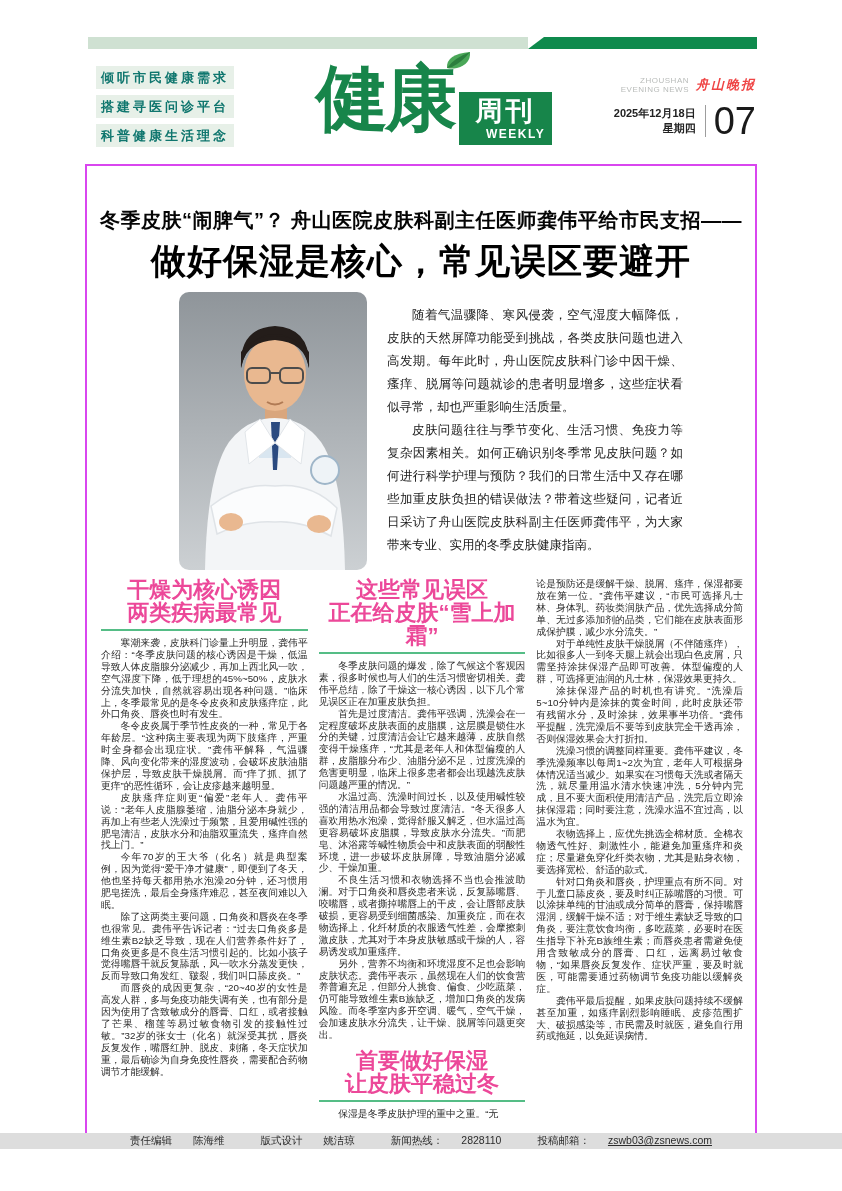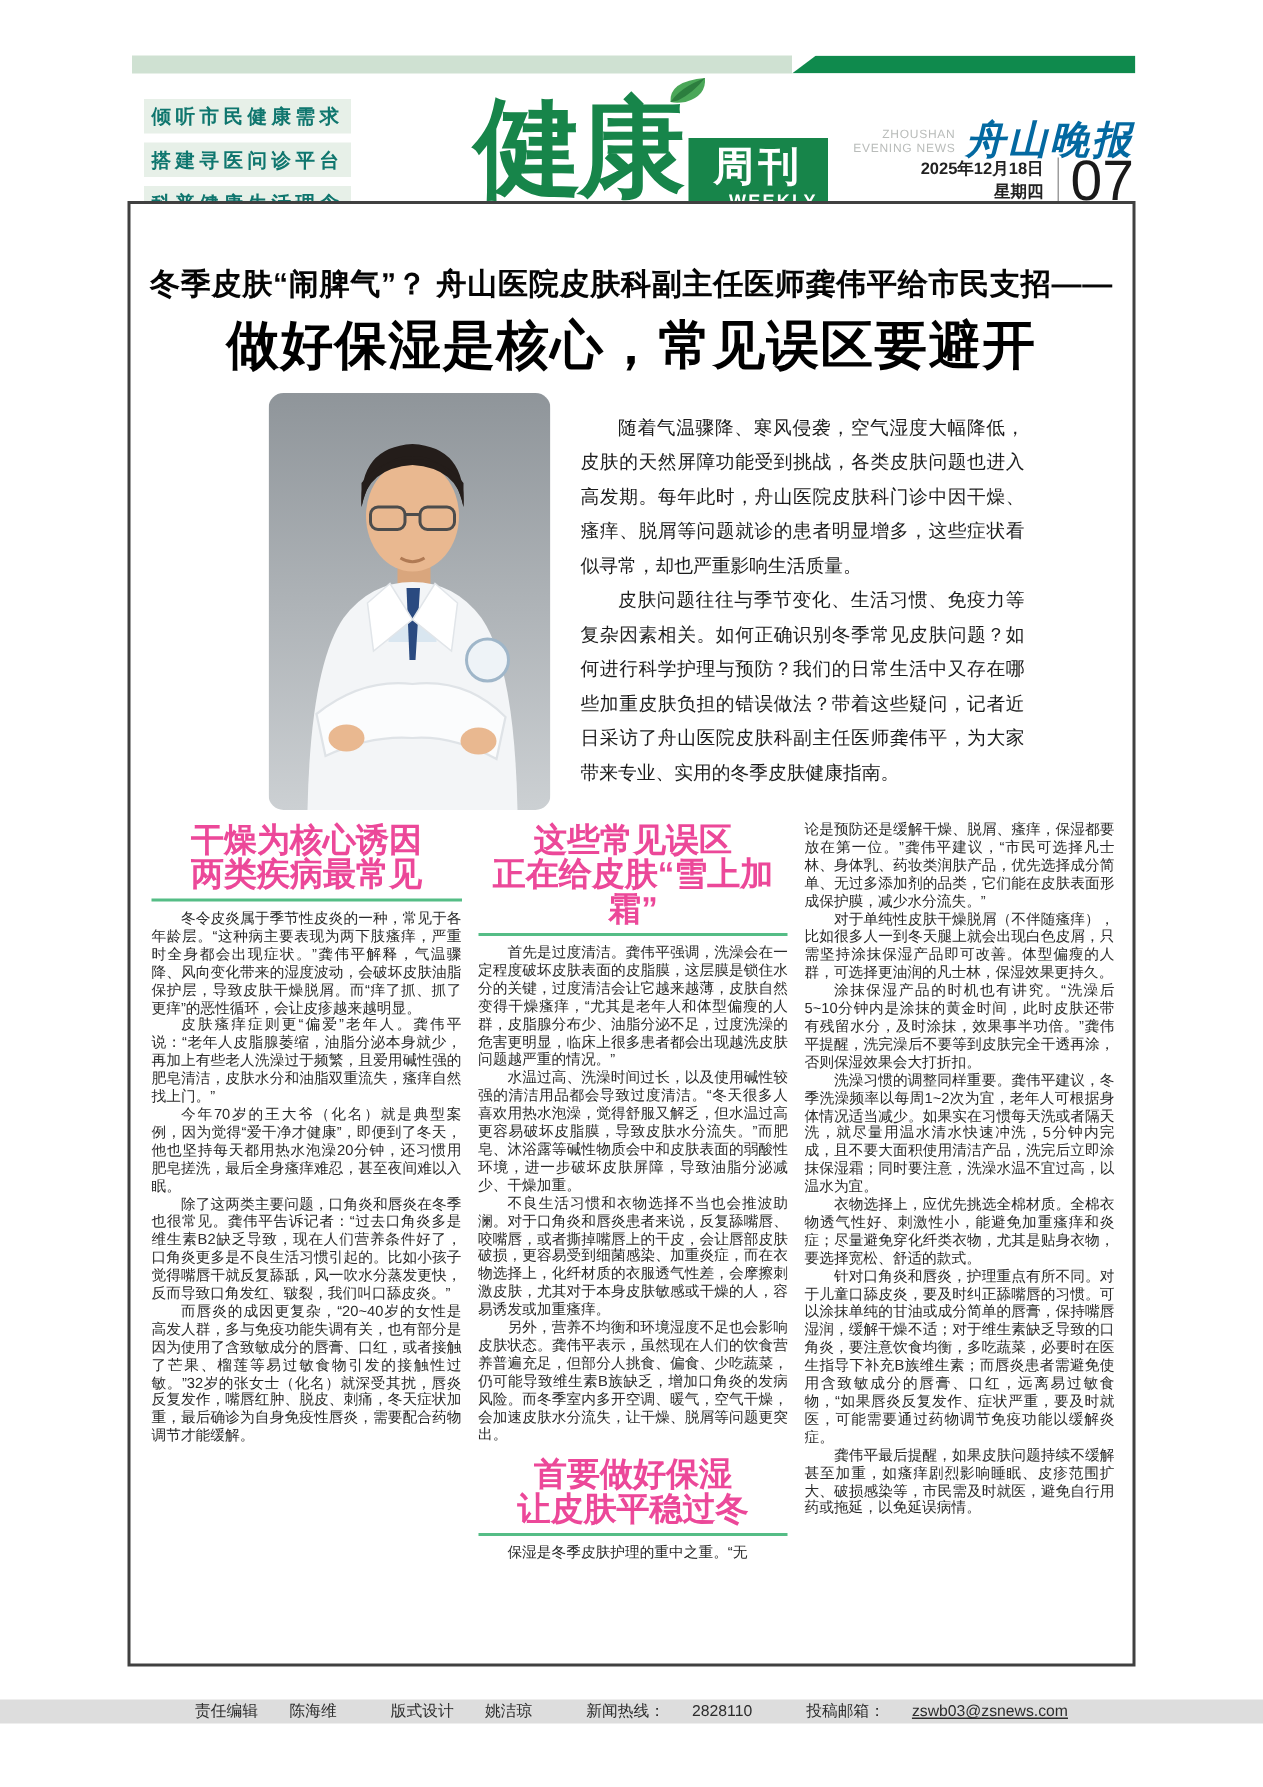--- a/index.html
+++ b/index.html
@@ -22,29 +22,29 @@
   .masthead-title { font-family:"DejaVu Serif","Liberation Serif",serif; font-weight:900;
                     font-size:72px; line-height:80px; color:#17854a; letter-spacing:-3px; }
   .weekly-badge { margin-left:5px; margin-top:34px; background:#17854a; color:#fff; text-align:center;
                   padding:3px 7px 4px; }
   .weekly-badge .cn { font-size:27px; font-weight:800; letter-spacing:3px; line-height:32px; }
   .weekly-badge .en { font-size:12px; font-weight:700; letter-spacing:1.5px; line-height:14px;margin-left:20px; }
   .leaf { position:absolute; left:128px; top:-8px; }
   
   .brand { position:absolute; right:86px; top:76px; display:flex; align-items:center; gap:7px; }
   .brand-en { color:#b9bcba; font-size:8px; line-height:9px; text-align:right; letter-spacing:.5px; }
-  .brand-cn { color:#0369a1; font-size:26px; font-weight:800; font-style:italic;
+  .brand-cn { color:#ef4444; font-size:13px; font-weight:800; font-style:italic;
               font-family:Liberation Mono, monospace; letter-spacing:2px; }
   .date-block { position:absolute; right:86px; top:102px; display:flex; align-items:center; }
   .date-text { text-align:right; font-size:11px; font-weight:700; color:#222; line-height:15px; }
   .date-sep { width:1px; height:32px; background:#9d9d9d; margin:0 8px 0 9px; }
   .page-no { font-size:38px; font-weight:400; color:#1a1a1a; line-height:38px; }
   
-  .content-box { position:absolute; left:85px; top:134px; width:672px; height:977px;
-                 border:2px solid #404040; overflow:hidden; background:#fff; }
+  .content-box { position:absolute; left:85px; top:164px; width:672px; height:977px;
+                 border:2px solid #d946ef; overflow:hidden; background:#fff; }
   .kicker { margin-top:40px; text-align:center; font-size:20px; line-height:28px; font-weight:700; color:#050505; letter-spacing:.5px; }
   .headline { margin-top:4px; text-align:center; font-size:35px; line-height:46px; font-weight:900; color:#000; letter-spacing:1px; }
   .byline { margin-top:10px; text-align:center; font-size:11px; line-height:16px; color:#8a8a8a; }
   .byline b { color:#111; margin:0 3px; }
   
   .lede { display:flex; margin:8px 0 0 92px; }
   .photo { flex:none; width:188px; height:278px; border-radius:10px; overflow:hidden; }
   .intro { width:296px; margin:12px 0 0 20px; font-size:12.5px; line-height:23px; text-align:justify; color:#1b1b1b; }
   .intro p { text-indent:2em; }
   
@@ -145,32 +145,34 @@
       </div>
     </div>
 
     <div class="columns">
 
       <div class="col">
         <div class="col-heading">
           <div>干燥为核心诱因</div>
           <div>两类疾病最常见</div>
         </div>
+        <p>寒潮来袭，皮肤科门诊量上升明显，龚伟平介绍：“冬季皮肤问题的核心诱因是干燥，低温导致人体皮脂腺分泌减少，再加上西北风一吹，空气湿度下降，低于理想的45%~50%，皮肤水分流失加快，自然就容易出现各种问题。”临床上，冬季最常见的是冬令皮炎和皮肤瘙痒症，此外口角炎、唇炎也时有发生。</p>
         <p>冬令皮炎属于季节性皮炎的一种，常见于各年龄层。“这种病主要表现为两下肢瘙痒，严重时全身都会出现症状。”龚伟平解释，气温骤降、风向变化带来的湿度波动，会破坏皮肤油脂保护层，导致皮肤干燥脱屑。而“痒了抓、抓了更痒”的恶性循环，会让皮疹越来越明显。</p>
         <p>皮肤瘙痒症则更“偏爱”老年人。龚伟平说：“老年人皮脂腺萎缩，油脂分泌本身就少，再加上有些老人洗澡过于频繁，且爱用碱性强的肥皂清洁，皮肤水分和油脂双重流失，瘙痒自然找上门。”</p>
         <p>今年70岁的王大爷（化名）就是典型案例，因为觉得“爱干净才健康”，即便到了冬天，他也坚持每天都用热水泡澡20分钟，还习惯用肥皂搓洗，最后全身瘙痒难忍，甚至夜间难以入眠。</p>
         <p>除了这两类主要问题，口角炎和唇炎在冬季也很常见。龚伟平告诉记者：“过去口角炎多是维生素B2缺乏导致，现在人们营养条件好了，口角炎更多是不良生活习惯引起的。比如小孩子觉得嘴唇干就反复舔舐，风一吹水分蒸发更快，反而导致口角发红、皲裂，我们叫口舔皮炎。”</p>
         <p>而唇炎的成因更复杂，“20~40岁的女性是高发人群，多与免疫功能失调有关，也有部分是因为使用了含致敏成分的唇膏、口红，或者接触了芒果、榴莲等易过敏食物引发的接触性过敏。”32岁的张女士（化名）就深受其扰，唇炎反复发作，嘴唇红肿、脱皮、刺痛，冬天症状加重，最后确诊为自身免疫性唇炎，需要配合药物调节才能缓解。</p>
       </div>
 
       <div class="col">
         <div class="col-heading">
           <div>这些常见误区</div>
           <div>正在给皮肤“雪上加霜”</div>
         </div>
+        <p>冬季皮肤问题的爆发，除了气候这个客观因素，很多时候也与人们的生活习惯密切相关。龚伟平总结，除了干燥这一核心诱因，以下几个常见误区正在加重皮肤负担。</p>
         <p>首先是过度清洁。龚伟平强调，洗澡会在一定程度破坏皮肤表面的皮脂膜，这层膜是锁住水分的关键，过度清洁会让它越来越薄，皮肤自然变得干燥瘙痒，“尤其是老年人和体型偏瘦的人群，皮脂腺分布少、油脂分泌不足，过度洗澡的危害更明显，临床上很多患者都会出现越洗皮肤问题越严重的情况。”</p>
         <p>水温过高、洗澡时间过长，以及使用碱性较强的清洁用品都会导致过度清洁。“冬天很多人喜欢用热水泡澡，觉得舒服又解乏，但水温过高更容易破坏皮脂膜，导致皮肤水分流失。”而肥皂、沐浴露等碱性物质会中和皮肤表面的弱酸性环境，进一步破坏皮肤屏障，导致油脂分泌减少、干燥加重。</p>
         <p>不良生活习惯和衣物选择不当也会推波助澜。对于口角炎和唇炎患者来说，反复舔嘴唇、咬嘴唇，或者撕掉嘴唇上的干皮，会让唇部皮肤破损，更容易受到细菌感染、加重炎症，而在衣物选择上，化纤材质的衣服透气性差，会摩擦刺激皮肤，尤其对于本身皮肤敏感或干燥的人，容易诱发或加重瘙痒。</p>
         <p>另外，营养不均衡和环境湿度不足也会影响皮肤状态。龚伟平表示，虽然现在人们的饮食营养普遍充足，但部分人挑食、偏食、少吃蔬菜，仍可能导致维生素B族缺乏，增加口角炎的发病风险。而冬季室内多开空调、暖气，空气干燥，会加速皮肤水分流失，让干燥、脱屑等问题更突出。</p>
         <div class="col-heading second">
           <div>首要做好保湿</div>
           <div>让皮肤平稳过冬</div>
         </div>
         <p>保湿是冬季皮肤护理的重中之重。“无</p>
       </div>

